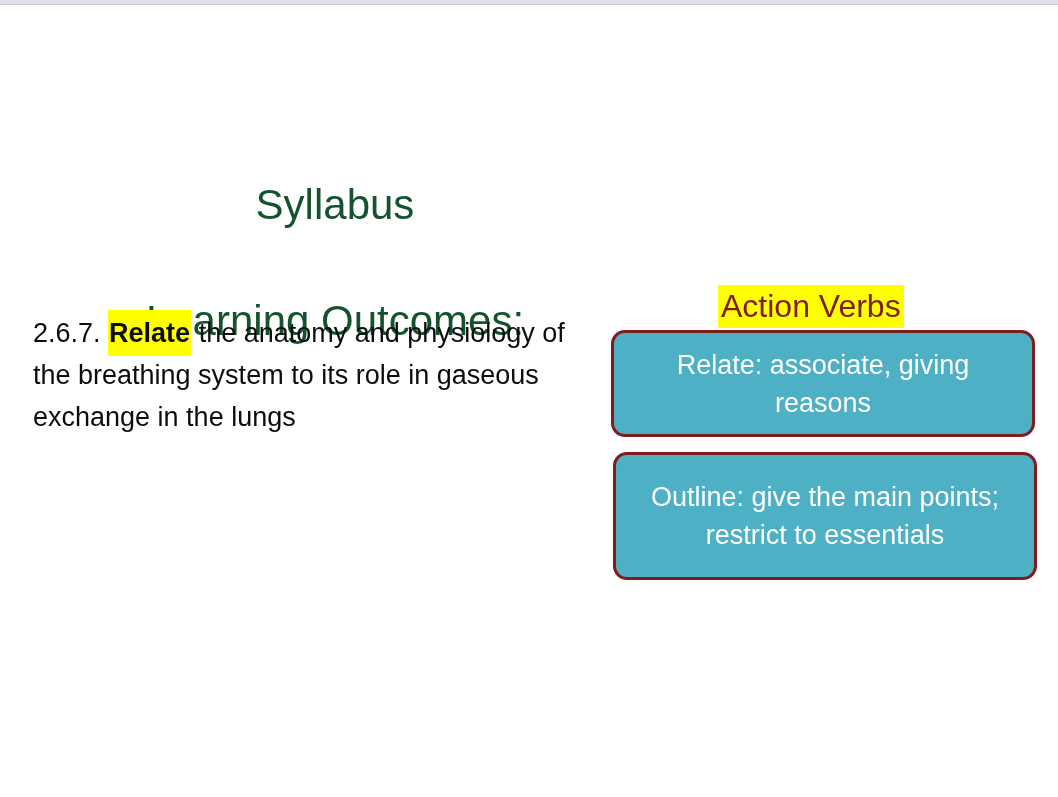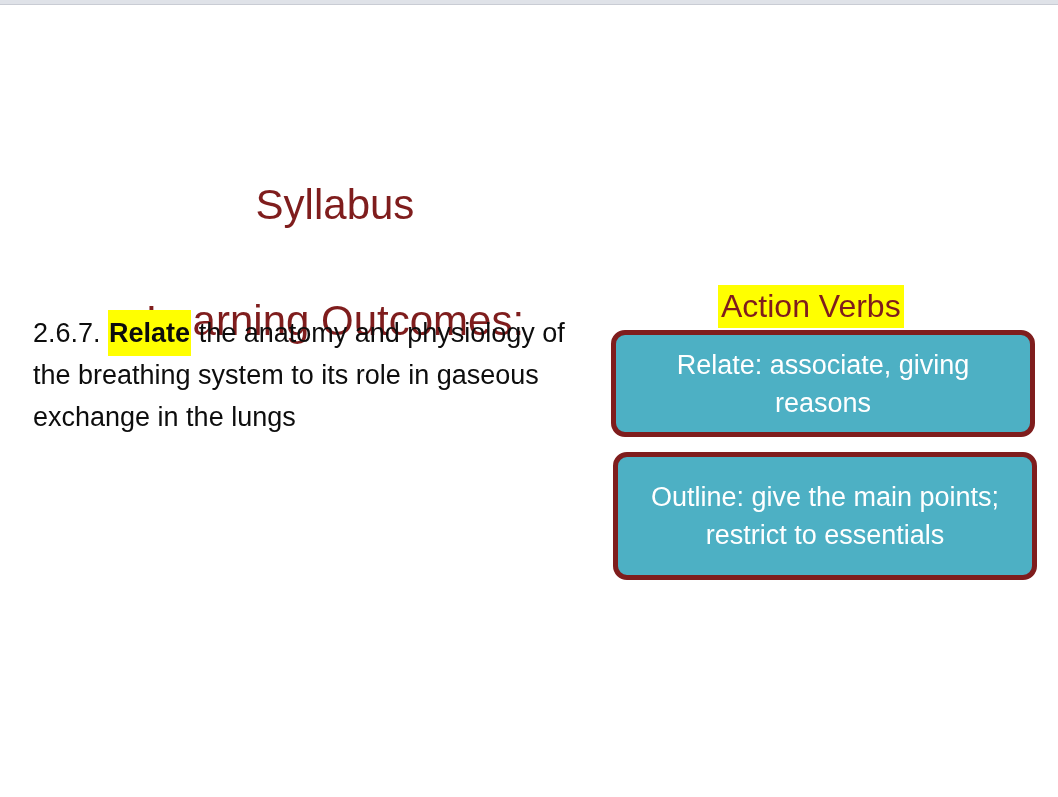--- a/index.html
+++ b/index.html
@@ -29,21 +29,21 @@
     border-bottom: 1px solid #c9ccd4;
   }
 
   
   #title-block {
     position: absolute;
     left: 0;
     top: 118px;
     width: 670px;
     text-align: center;
-    color: #7f1d1d;
+    color: #14532d;
     font-size: 42px;
     line-height: 58px;
     font-weight: 400;
     letter-spacing: 0px;
     white-space: pre-line;
   }
   .title-line-1 { display: block; }
   .title-line-2 { display: block; }
 
   
@@ -77,21 +77,21 @@
     padding: 0 3px;
     font-weight: 400;
     z-index: 3;
     white-space: nowrap;
   }
 
   .verb-box {
     position: absolute;
     box-sizing: border-box;
     background: #4db0c4;
-    border: 5px solid #7f1d1d;
+    border: 3px solid #7f1d1d;
     border-radius: 14px;
     color: #ffffff;
     font-size: 27px;
     line-height: 38px;
     font-weight: 400;
     text-align: center;
     display: flex;
     align-items: center;
     justify-content: center;
     padding: 4px 12px;

